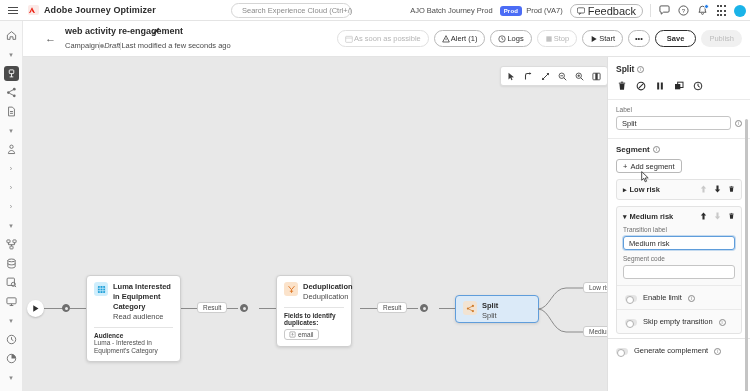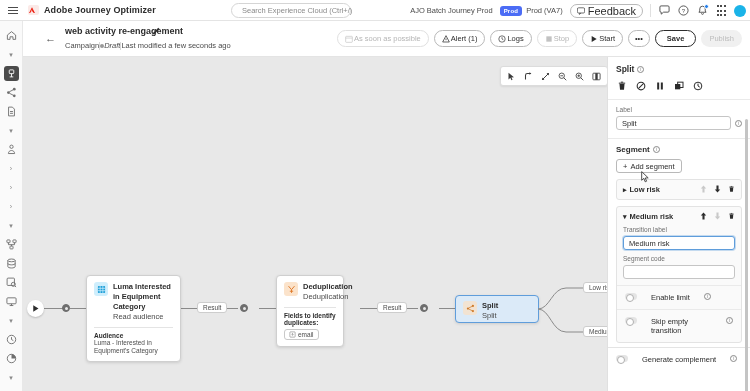--- a/index.html
+++ b/index.html
@@ -138,21 +138,21 @@
   .sect-title { font-size:8px; font-weight:700; color:#2c2c2c; }
   .addbtn { border:1px solid #b9b9b9; border-radius:3px; background:#fff; height:14px;
     display:inline-flex; align-items:center; gap:3px; padding:0 6px; font-size:7.5px; color:#2c2c2c;
     margin-top:5px; }
   .segcard { border:1px solid #e3e3e3; border-radius:3px; background:#fafafa; margin-top:6px; }
   .segcard .seghead { display:flex; align-items:center; justify-content:space-between;
      padding:4px 6px; }
   .segname { font-size:7.5px; font-weight:700; color:#2c2c2c; display:flex; align-items:center; gap:3px;}
   .segicons { display:flex; align-items:center; gap:7px; }
   .segbody { padding:0 6px 6px 6px; }
-  .togrow { display:flex; align-items:flex-start; gap:14px; padding:7px 8px; border-top:1px solid #eaeaea;}
+  .togrow { display:flex; align-items:flex-end; gap:6px; padding:7px 8px; border-top:1px solid #eaeaea;}
   .toggle { width:12px; height:7px; border-radius:4px; background:#e4e4e4; position:relative;
      flex:0 0 12px;}
   .toggle:after { content:""; position:absolute; left:0.5px; top:0.5px; width:6px; height:6px;
      border-radius:50%; background:#fff; border:1px solid #b0b0b0; }
   .tog-lbl { font-size:7.5px; color:#2c2c2c; }
   .createfilter { display:flex; align-items:center; gap:5px; padding:7px 8px; border-top:1px solid #eaeaea;
      font-size:7.5px; color:#2c2c2c; }
   .scrollbar { position:absolute; right:2px; top:62px; width:3px; height:280px;
      background:#c4c4c4; border-radius:2px; }
   .helpi { width:7px; height:7px; border:1px solid #8a8a8a; border-radius:50%;
@@ -478,21 +478,21 @@
           <div class="node-t2">Read audience</div>
         </span>
       </div>
       <div class="node-div"></div>
       <div class="node-body">
         <div class="node-lbl">Audience</div>
         <div class="node-val">Luma - Interested in Equipment's Category</div>
       </div>
     </div>
 
-    <div class="node" style="left:253px; top:218px; width:68px;">
+    <div class="node" style="left:253px; top:218px; width:76px;">
       <div class="node-head">
         <span class="node-ico dedup">
           <svg width="9" height="9" viewBox="0 0 12 12">
               <path d="M2 1.5 6 6.2 10 1.5" fill="none" stroke="#e07b2b" stroke-width="1.3"></path>
               <line x1="6" y1="6.2" x2="6" y2="10.5" stroke="#e07b2b" stroke-width="1.3"></line>
               <line x1="3.8" y1="8.3" x2="8.2" y2="8.3" stroke="#e07b2b" stroke-width="1.3"></line>
             </svg>
         </span>
         <span>
           <div class="node-t1">Deduplication</div>

